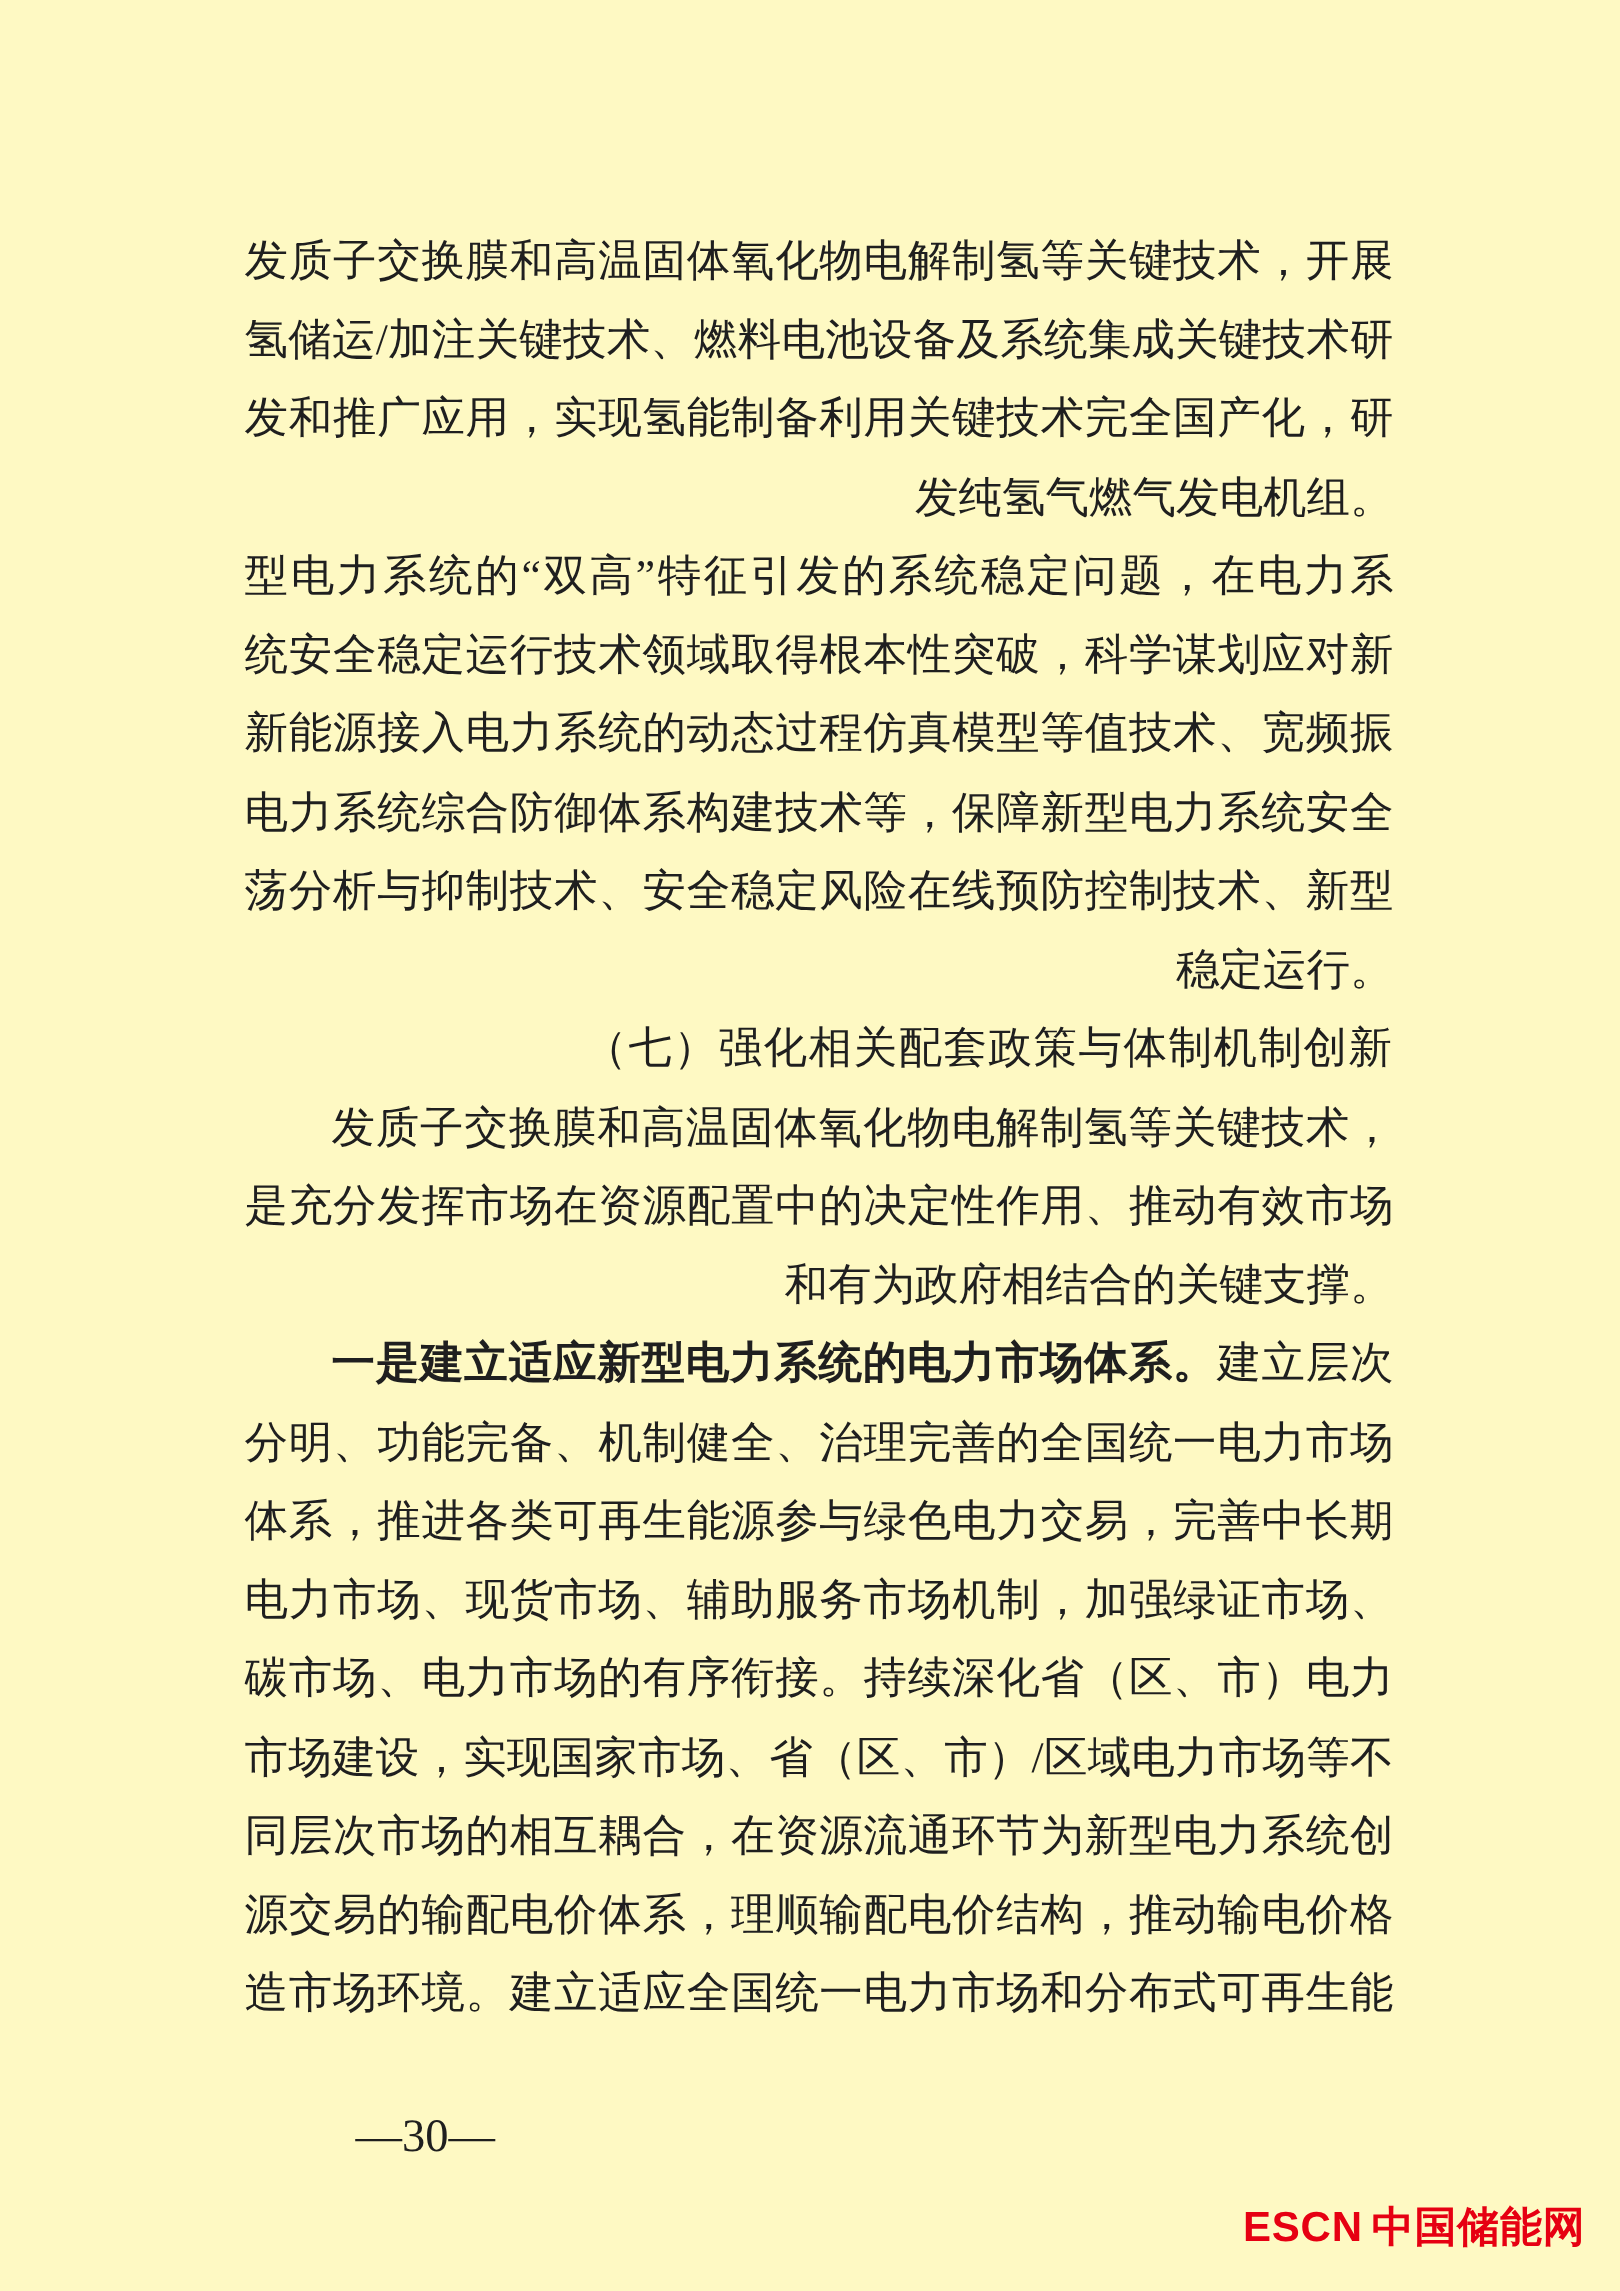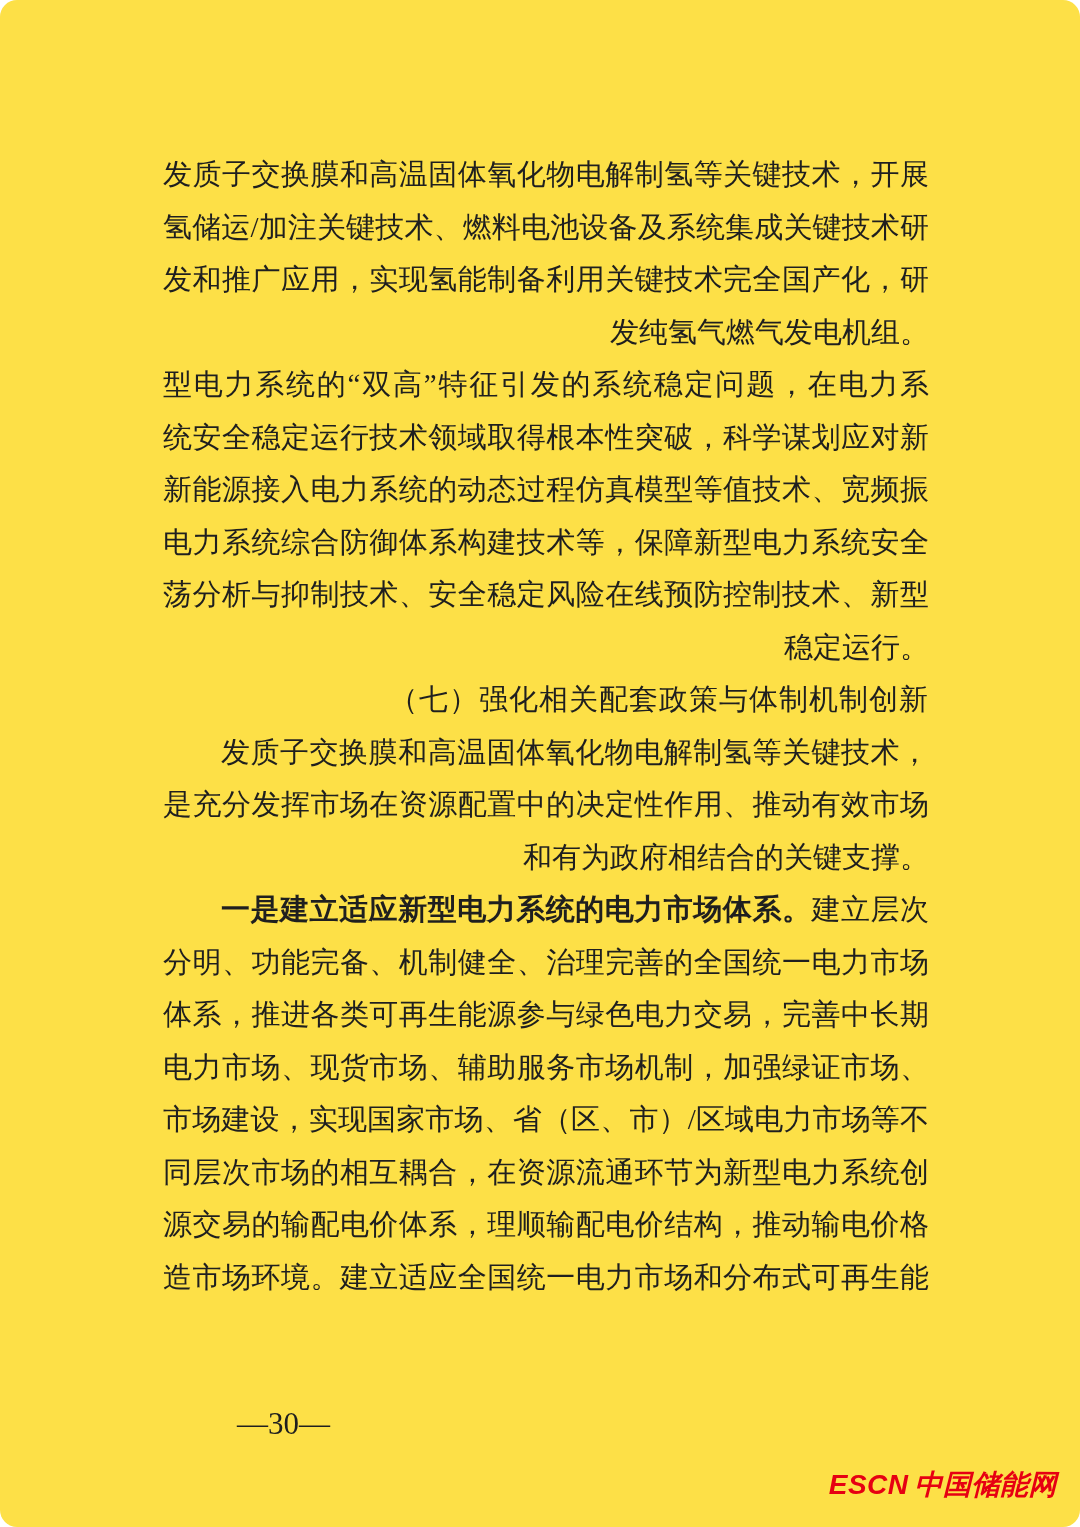--- a/index.html
+++ b/index.html
@@ -57,54 +57,54 @@
   }
   .logo {
     position: absolute;
     right: 23px;
     top: 1468px;
     font-size: 28px;
     line-height: 34px;
     font-weight: 700;
     font-family: "Liberation Sans", "DejaVu Sans", sans-serif;
     white-space: nowrap;
-    font-style: italic;
   }
   .logo .latin {
     letter-spacing: 0.5px;
     margin-right: 6px;
   }
   .logo .chinese {
     letter-spacing: 0.5px;
   }
 </style>
 </head>
 <body>
 
-<div class="page" style="color: rgb(31, 31, 31); background: #fde047; border-radius: 17px;">
+<div class="page" style="color: rgb(31, 31, 31); background: #fef9c3;">
 
   <main class="body-text">
       <div class="line justify"><span class="seg">发质子交换膜和高温固体氧化物电解制氢等关键技术，开展</span></div>
       <div class="line justify"><span class="seg">氢储运/加注关键技术、燃料电池设备及系统集成关键技术研</span></div>
       <div class="line justify"><span class="seg">发和推广应用，实现氢能制备利用关键技术完全国产化，研</span></div>
       <div class="line"><span class="seg">发纯氢气燃气发电机组。</span></div>
       <div class="line justify"><span class="seg">型电力系统的“双高”特征引发的系统稳定问题，在电力系</span></div>
       <div class="line justify"><span class="seg">统安全稳定运行技术领域取得根本性突破，科学谋划应对新</span></div>
       <div class="line justify"><span class="seg">新能源接入电力系统的动态过程仿真模型等值技术、宽频振</span></div>
       <div class="line justify"><span class="seg">电力系统综合防御体系构建技术等，保障新型电力系统安全</span></div>
       <div class="line justify"><span class="seg">荡分析与抑制技术、安全稳定风险在线预防控制技术、新型</span></div>
       <div class="line"><span class="seg">稳定运行。</span></div>
       <div class="line indent kaiti"><span class="seg">（七）强化相关配套政策与体制机制创新</span></div>
       <div class="line indent justify"><span class="seg">发质子交换膜和高温固体氧化物电解制氢等关键技术，</span></div>
       <div class="line justify"><span class="seg">是充分发挥市场在资源配置中的决定性作用、推动有效市场</span></div>
       <div class="line"><span class="seg">和有为政府相结合的关键支撑。</span></div>
       <div class="line indent justify"><span class="seg bold">一是建立适应新型电力系统的电力市场体系。</span><span class="seg">建立层次</span></div>
       <div class="line justify"><span class="seg">分明、功能完备、机制健全、治理完善的全国统一电力市场</span></div>
       <div class="line justify"><span class="seg">体系，推进各类可再生能源参与绿色电力交易，完善中长期</span></div>
       <div class="line justify"><span class="seg">电力市场、现货市场、辅助服务市场机制，加强绿证市场、</span></div>
+      <div class="line justify"><span class="seg">碳市场、电力市场的有序衔接。持续深化省（区、市）电力</span></div>
       <div class="line justify"><span class="seg">市场建设，实现国家市场、省（区、市）/区域电力市场等不</span></div>
       <div class="line justify"><span class="seg">同层次市场的相互耦合，在资源流通环节为新型电力系统创</span></div>
       <div class="line justify"><span class="seg">源交易的输配电价体系，理顺输配电价结构，推动输电价格</span></div>
       <div class="line justify"><span class="seg">造市场环境。建立适应全国统一电力市场和分布式可再生能</span></div>
     </main>
 
   <div class="page-number">—30—</div>
 
   <div class="logo" style="color: rgb(230, 0, 18);">
     <span class="latin">ESCN</span><span class="chinese">中国储能网</span>

